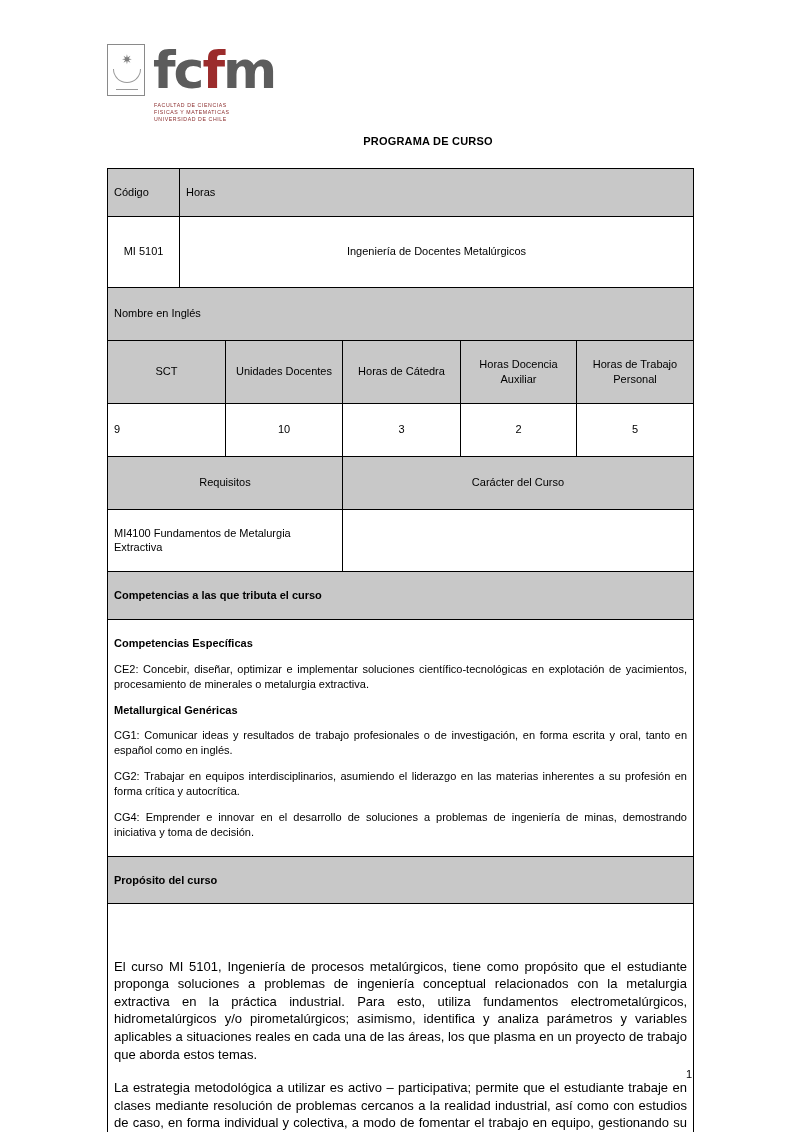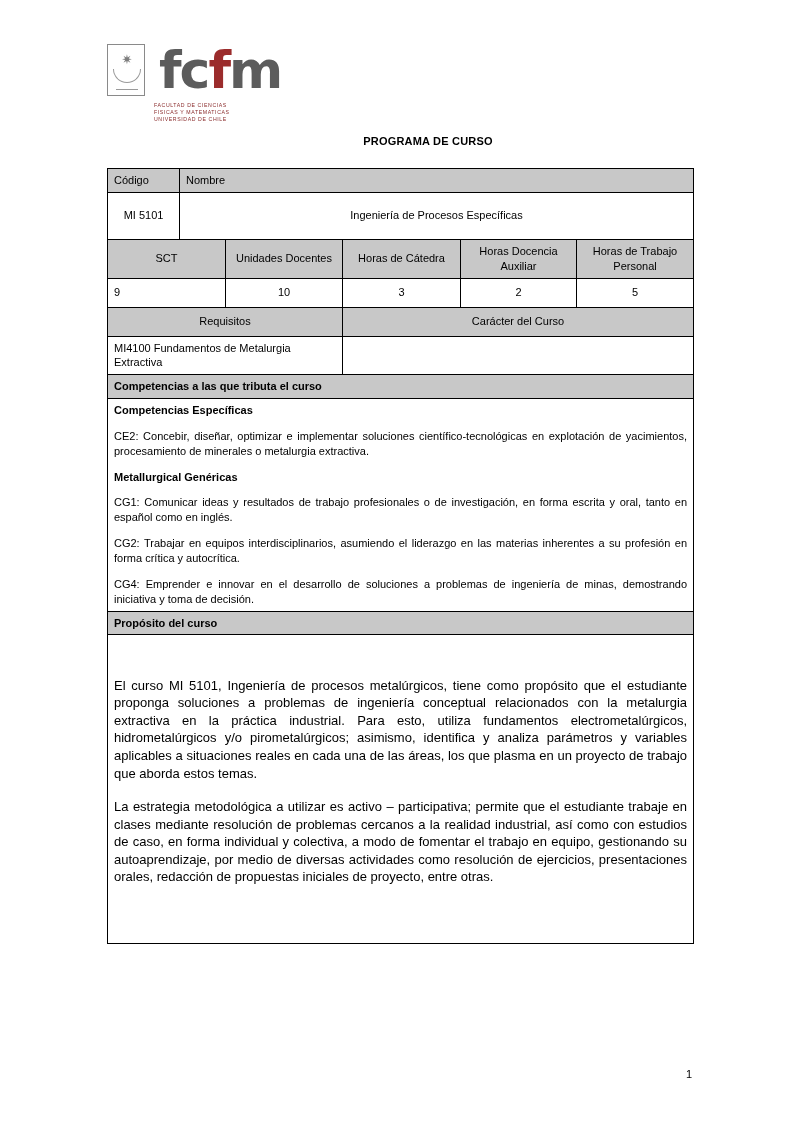--- a/index.html
+++ b/index.html
@@ -65,21 +65,21 @@
   .logo-emblem .base {
     position: absolute;
     left: 8px;
     bottom: 5px;
     width: 22px;
     height: 1px;
     background: #9a9a9a;
   }
   .logo-fcfm {
     position: absolute;
-    left: 52px;
+    left: 46px;
     top: -4px;
     font-family: "DejaVu Sans", sans-serif;
     font-weight: bold;
     font-size: 52px;
     letter-spacing: -2px;
     color: #5c5c5c;
     line-height: 60px;
   }
   .logo-fcfm .red {
     color: #9b2c2c;
@@ -114,21 +114,21 @@
     position: absolute;
     left: 107px;
     top: 168px;
     width: 586px;
     border-collapse: collapse;
     table-layout: fixed;
     font-size: 11px;
   }
   .tbl td {
     border: 1px solid #000000;
-    padding: 4px 6px;
+    padding: 16px 6px;
     vertical-align: middle;
     line-height: 1.35;
   }
   .shaded {
     background: #c8c8c8;
   }
   .c-center { text-align: center; }
   .c-left { text-align: left; }
   .tall-code { height: 38px; margin-top: 44px; }
   .row-h { height: 20px; }
@@ -215,27 +215,30 @@
       <col style="width:46px">
       <col style="width:117px">
       <col style="width:118px">
       <col style="width:116px">
       <col style="width:117px">
     </colgroup>
     <tbody>
 
       <tr>
         <td class="shaded c-left">Código</td>
-        <td class="shaded c-left" colspan="5">Nombre</td>
+        <td class="shaded c-left" colspan="5">Horas</td>
       </tr>
       <tr>
         <td class="c-center tall-code">MI 5101</td>
-        <td class="cell-name tall-code" colspan="5">Ingeniería de Procesos Específicas</td>
-      </tr>
-
+        <td class="cell-name tall-code" colspan="5">Ingeniería de Docentes Metalúrgicos</td>
+      </tr>
+
+      <tr>
+        <td class="shaded c-left row-h" colspan="6">Nombre en Inglés</td>
+      </tr>
 
       <tr>
         <td class="shaded c-center two-line" colspan="2">SCT</td>
         <td class="shaded c-center two-line">Unidades Docentes</td>
         <td class="shaded c-center two-line">Horas de Cátedra</td>
         <td class="shaded c-center two-line">Horas Docencia Auxiliar</td>
         <td class="shaded c-center two-line">Horas de Trabajo Personal</td>
       </tr>
 
       <tr>

